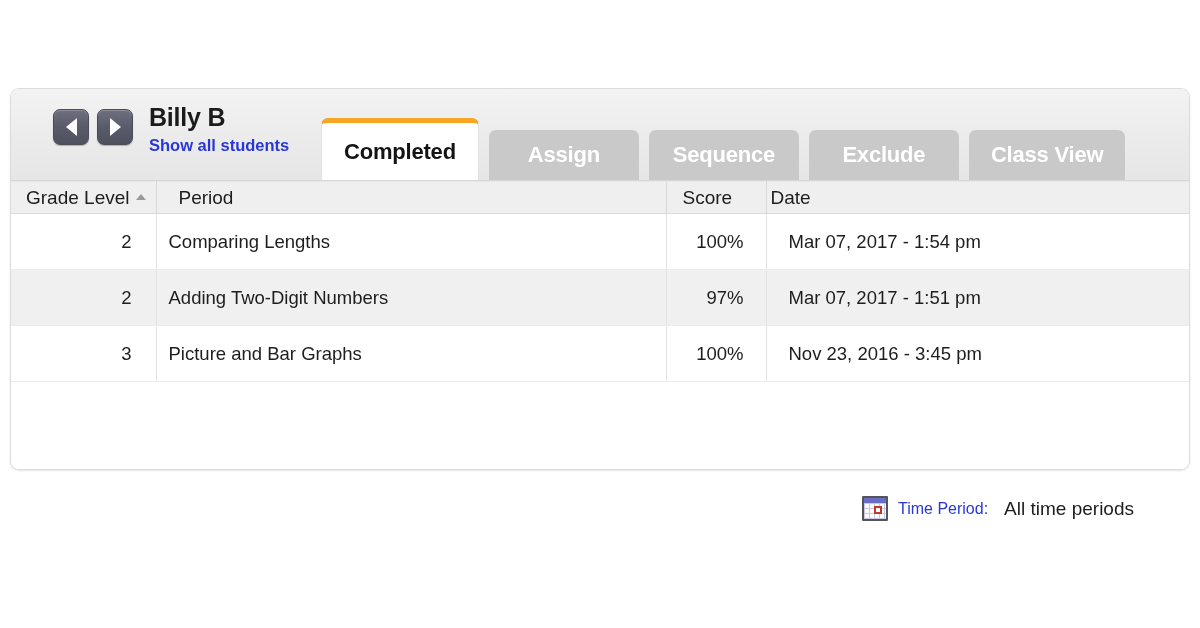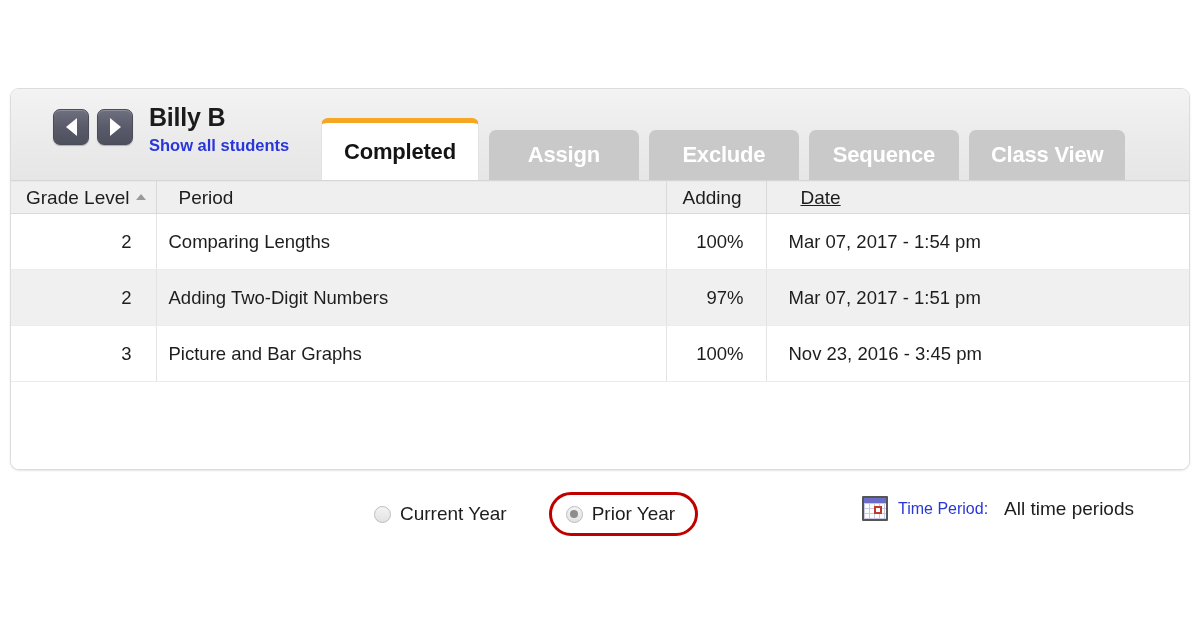--- a/index.html
+++ b/index.html
@@ -195,21 +195,21 @@
     border-right: 1px solid #e3e3e3;
     text-align: right;
     padding-right: 22px;
   }
   table.lessons tbody tr.alt td {
     background: #f0f0f0;
   }
   table.lessons tbody td.col-lesson { padding-left: 12px; }
   table.lessons tbody td.col-date { padding-left: 22px; }
   table.lessons thead th.col-lesson { padding-left: 22px; }
-  table.lessons thead th.col-date { padding-left: 34px; text-decoration: underline; }
+  table.lessons thead th.col-date { padding-left: 4px; }
 
   .sort-arrow {
     display: inline-block;
     width: 0; height: 0;
     border-left: 5px solid transparent;
     border-right: 5px solid transparent;
     border-bottom: 6px solid #9a9a9a;
     margin-left: 6px;
     margin-bottom: 2px;
     vertical-align: middle;
@@ -343,40 +343,40 @@
       </div>
       <div id="student-text">
         <div id="student-name">Billy B</div>
         <a id="show-all-link">Show all students</a>
       </div>
     </div>
 
     <div id="tabs">
       <div class="tab active">Completed</div>
       <div class="tab">Assign</div>
+      <div class="tab">Sequence</div>
       <div class="tab">Exclude</div>
-      <div class="tab">Sequence</div>
       <div class="tab">Class View</div>
     </div>
 
   </div>
 
   <div id="table-wrap">
     <table class="lessons">
       <colgroup>
         <col style="width:145px">
         <col style="width:510px">
         <col style="width:100px">
         <col>
       </colgroup>
       <thead>
         <tr>
           <th class="col-grade"><span>Grade Level</span><span class="sort-arrow"></span></th>
           <th class="col-lesson">Period</th>
-          <th class="col-score">Adding</th>
+          <th class="col-score">Score</th>
           <th class="col-date">Date</th>
         </tr>
       </thead>
       <tbody>
         <tr>
           <td class="col-grade">2</td>
           <td class="col-lesson">Comparing Lengths</td>
           <td class="col-score">100%</td>
           <td class="col-date">Mar 07, 2017 - 1:54 pm</td>
         </tr>
@@ -393,30 +393,20 @@
           <td class="col-date">Nov 23, 2016 - 3:45 pm</td>
         </tr>
       </tbody>
     </table>
   </div>
 
 </div>
 
 <div id="footer">
 
-  <div id="radio-group">
-    <div class="radio-item">
-      <span class="radio-circle"></span>
-      <span class="radio-label">Current Year</span>
-    </div>
-    <div class="radio-item" id="prior-year-item">
-      <span class="radio-circle checked"></span>
-      <span class="radio-label">Prior Year</span>
-    </div>
-  </div>
 
   <div id="time-period">
     <span id="cal-icon">
       <span class="cal-top"></span>
       <span class="cal-grid"></span>
       <span class="cal-mark"></span>
     </span>
     <span id="tp-label">Time Period:</span>
     <span id="tp-value">All time periods</span>
   </div>

